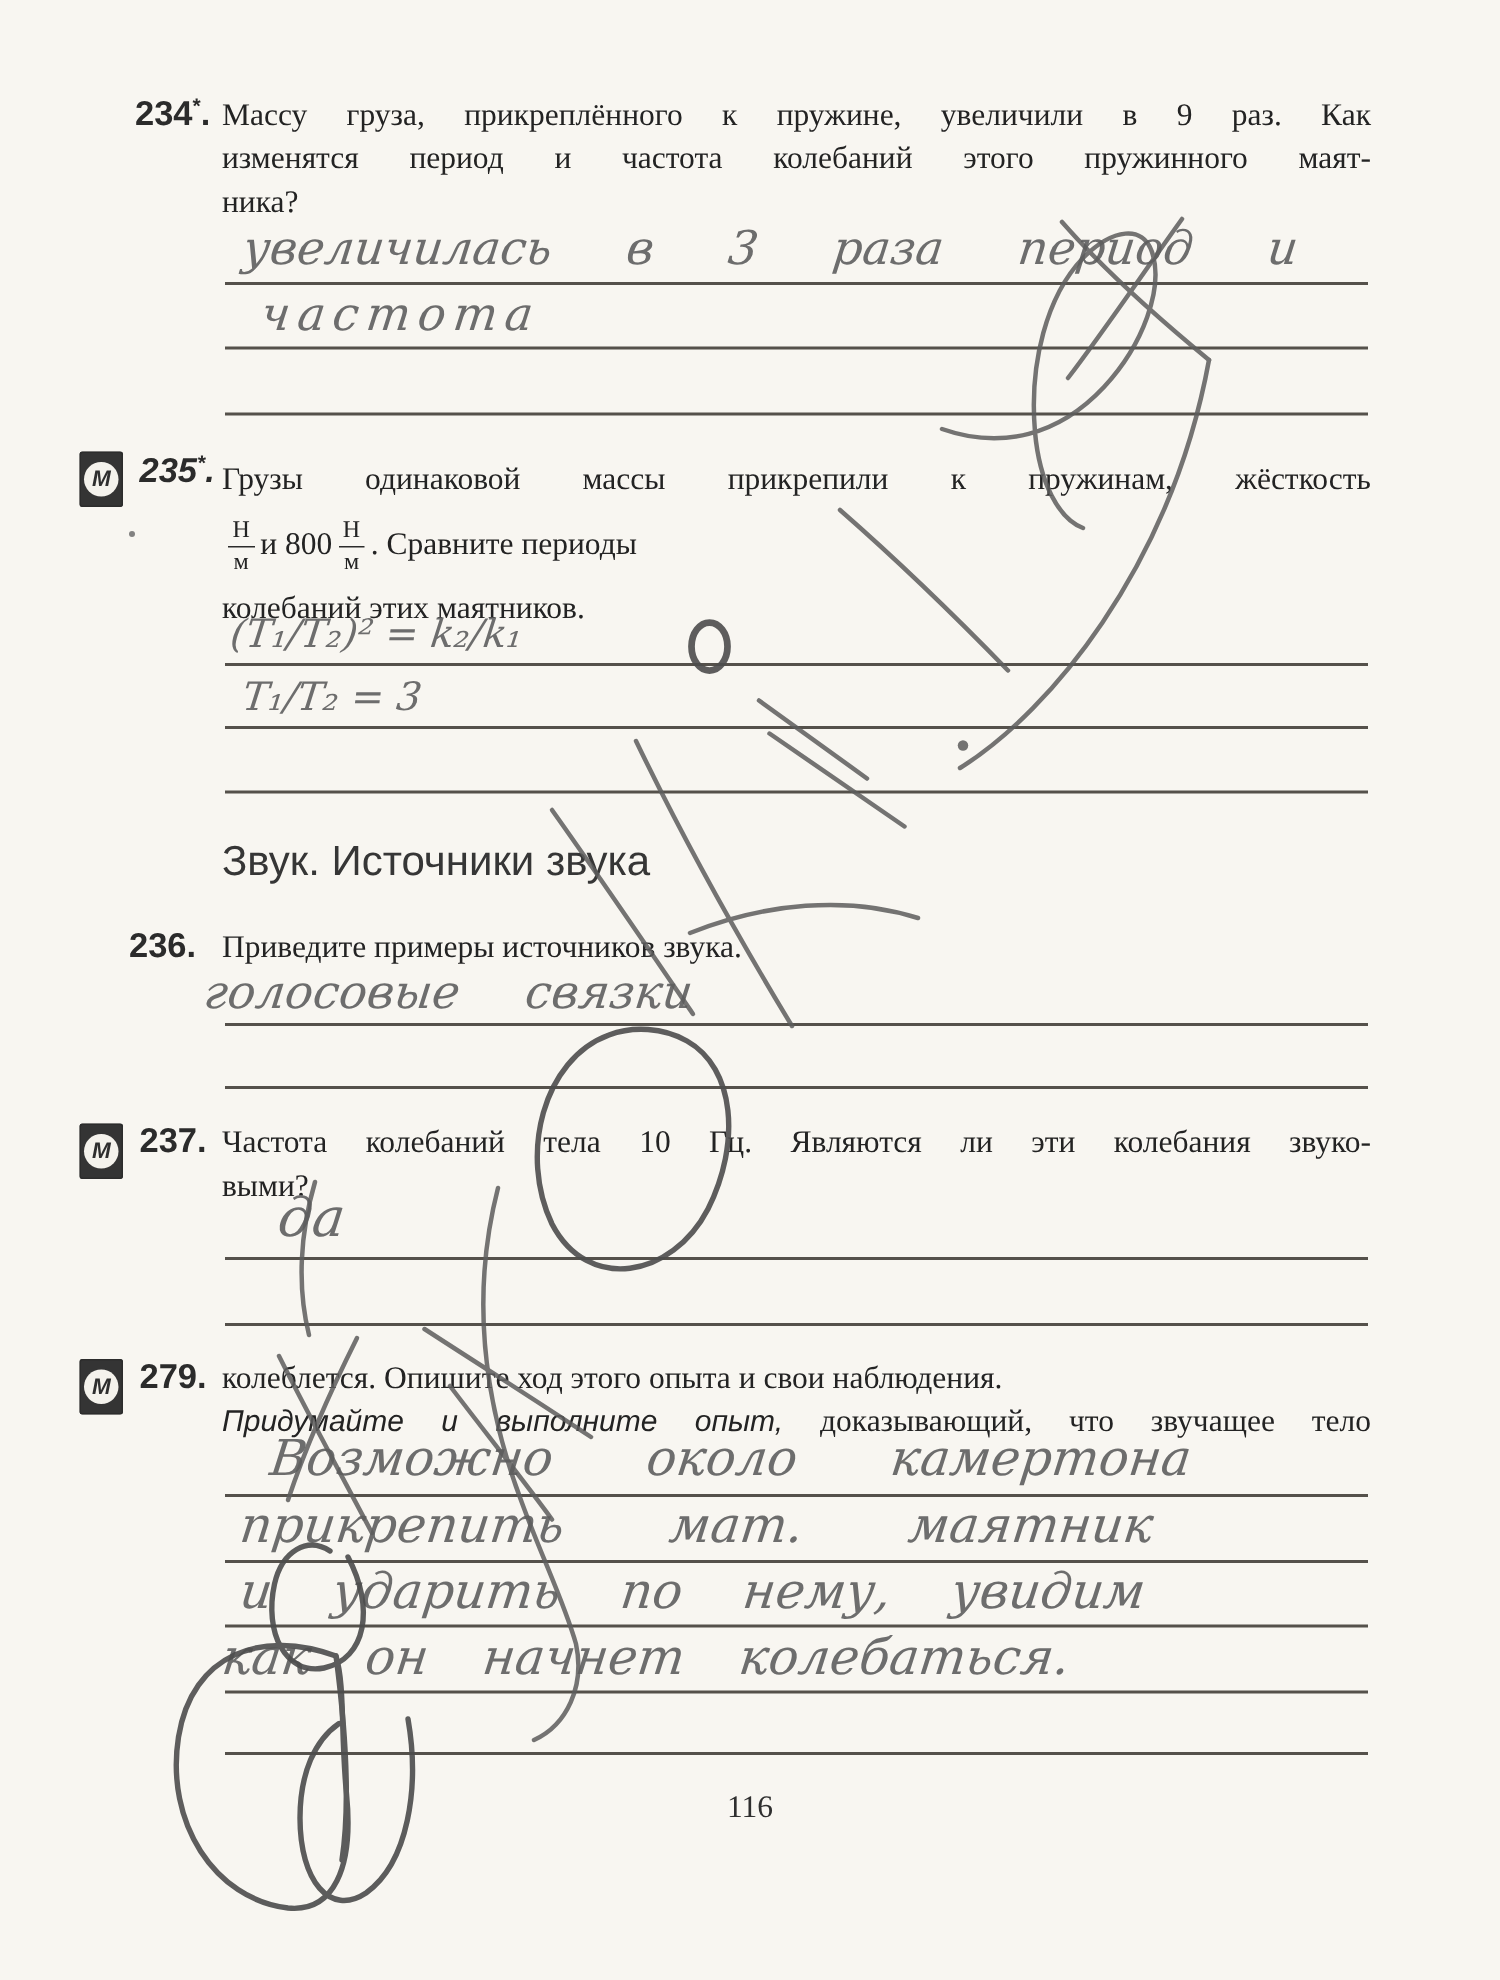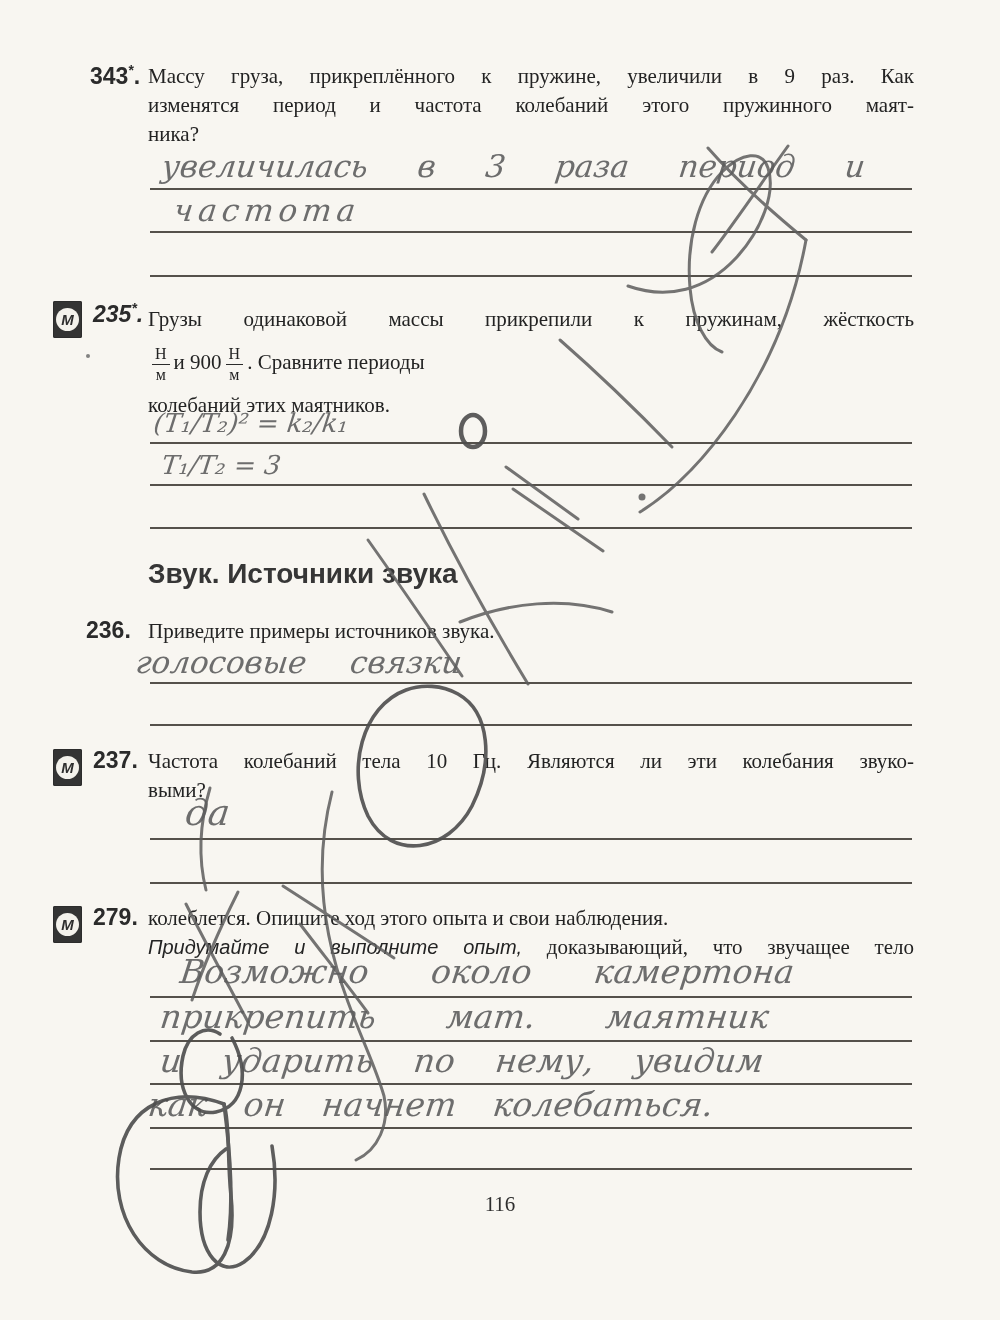--- a/index.html
+++ b/index.html
@@ -36,49 +36,49 @@
     font-weight:bold; font-size:15px; color:#2e2e2e;
   }
   .rline { position:absolute; left:150px; width:762px; border-top:2px solid #55514b; }
   .hw {
     position:absolute; font-family:"DejaVu Serif", serif; font-style:italic;
     color:#6d6d6d; white-space:nowrap; transform:skewX(-7deg);
     transform-origin:left bottom;
   }
   .heading {
     position:absolute; left:148px; font-family:"Liberation Sans", sans-serif;
-    font-weight:bold; font-size:28px; color:#363636;
+    font-weight:normal; font-size:28px; color:#363636;
   }
   .pagenum { position:absolute; left:0; width:100%; text-align:center; font-size:21px; color:#2f2f2f; }
   .scribbles { position:absolute; left:0; top:0; pointer-events:none; }
 </style>
 </head>
 <body>
 
 <div class="page">
 
-  <div class="ex-num" style="left:90px; top:62px;"><span>343</span><sup>*</sup><span>.</span></div>
+  <div class="ex-num" style="left:90px; top:62px;"><span>234</span><sup>*</sup><span>.</span></div>
   <div class="ex-text" style="left:148px; top:62px;">
     <div class="q-line full">Массу груза, прикреплённого к пружине, увеличили в 9 раз. Как</div>
     <div class="q-line full">изменятся период и частота колебаний этого пружинного маят-</div>
     <div class="q-line">ника?</div>
   </div>
   <div class="rline" style="top:188px;"></div>
   <div class="rline" style="top:231px;"></div>
   <div class="rline" style="top:275px;"></div>
   <div class="hw" style="left:160px; top:148px; font-size:31px; word-spacing:40px;">увеличилась в 3 раза период и</div>
   <div class="hw" style="left:172px; top:192px; font-size:31px; letter-spacing:5px;">частота</div>
 
   <div class="m-icon" style="left:53px; top:301px;">
       <span class="circ">M</span>
     </div>
   <div class="ex-num" style="left:93px; top:300px;font-style:italic;"><span>235</span><sup>*</sup><span>.</span></div>
   <div class="ex-text" style="left:148px; top:298px; line-height:43px;">
     <div class="q-line full">Грузы одинаковой массы прикрепили к пружинам, жёсткость</div>
-    <div class="q-line"><span class="frac"><span class="fnum">Н</span><span class="fden">м</span></span><span>и 900</span><span class="frac"><span class="fnum">Н</span><span class="fden">м</span></span><span>. Сравните периоды</span></div>
+    <div class="q-line"><span class="frac"><span class="fnum">Н</span><span class="fden">м</span></span><span>и 800</span><span class="frac"><span class="fnum">Н</span><span class="fden">м</span></span><span>. Сравните периоды</span></div>
     <div class="q-line">колебаний этих маятников.</div>
   </div>
   <div class="rline" style="top:442px;"></div>
   <div class="rline" style="top:484px;"></div>
   <div class="rline" style="top:527px;"></div>
   <div class="hw" style="left:152px; top:408px; font-size:26px;">(T₁/T₂)² = k₂/k₁</div>
   <div class="hw" style="left:160px; top:450px; font-size:26px;">T₁/T₂ = 3</div>
 
   <div class="heading" style="top:558px;">Звук. Источники звука</div>
 

